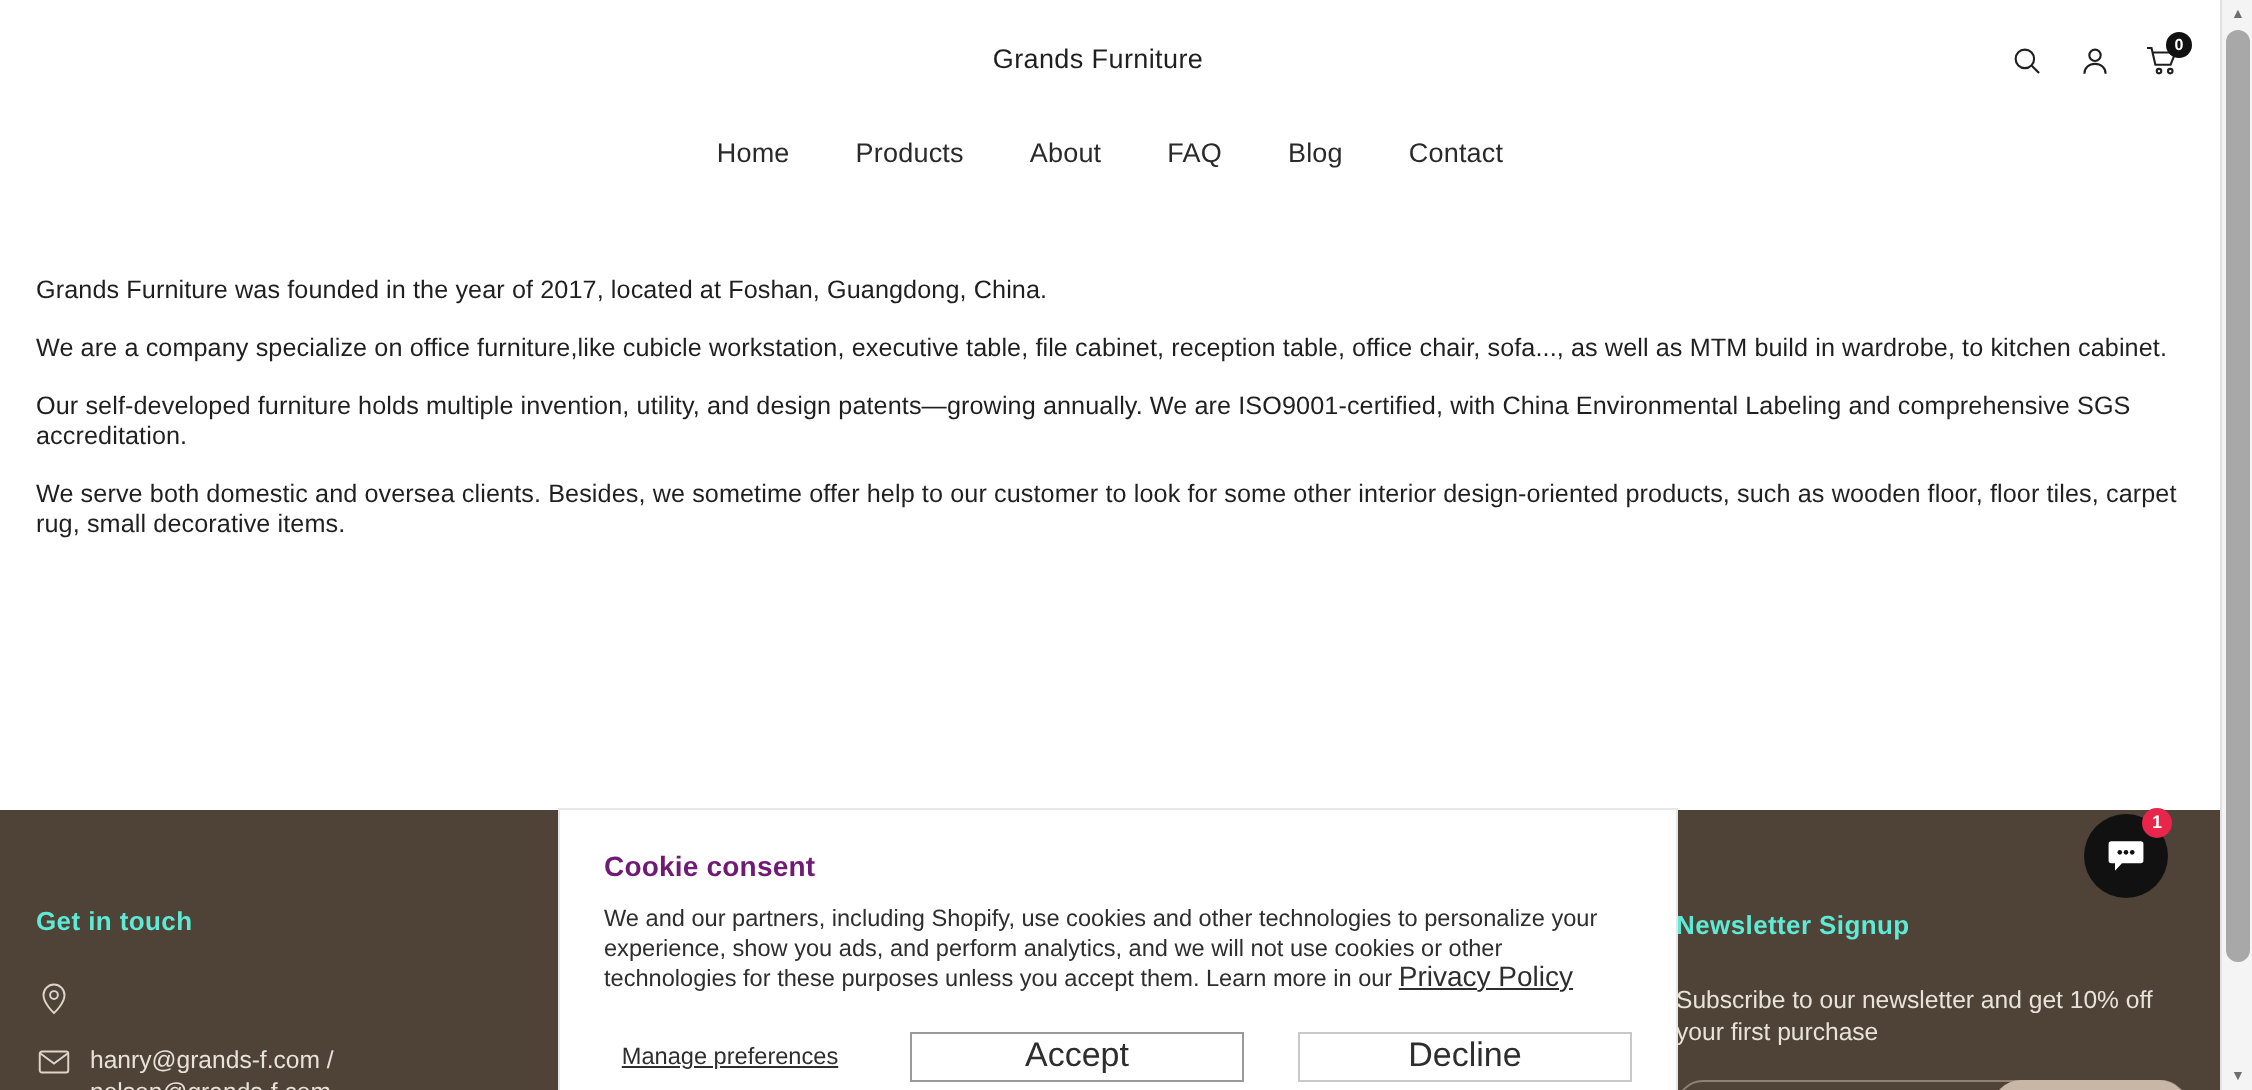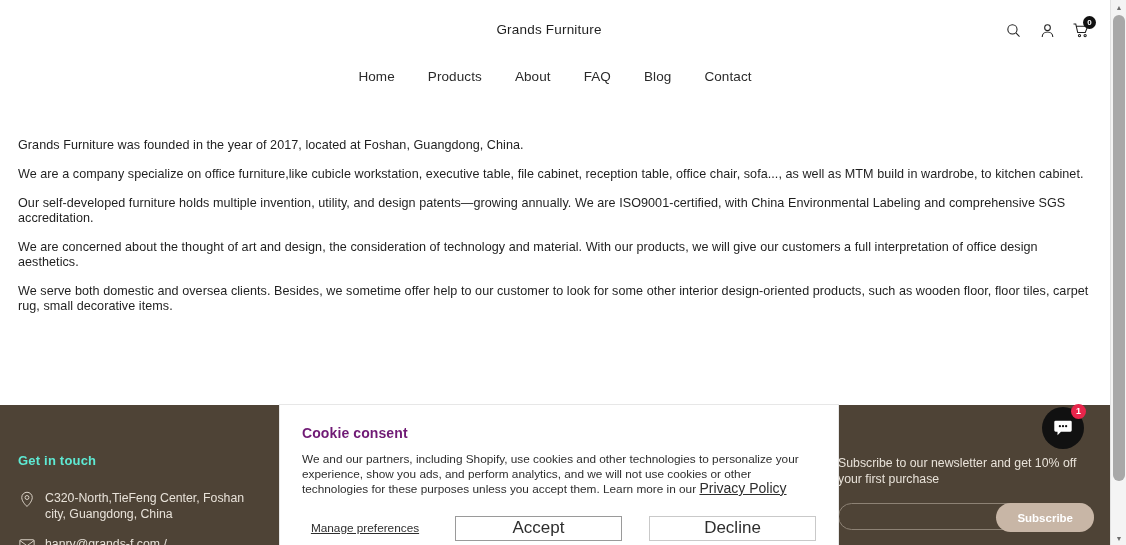--- a/index.html
+++ b/index.html
@@ -332,51 +332,50 @@
     <a class="nav-link" href="#">About</a>
     <a class="nav-link" href="#">FAQ</a>
     <a class="nav-link" href="#">Blog</a>
     <a class="nav-link" href="#">Contact</a>
   </div>
 
   <div class="content">
     <p>Grands Furniture was founded in the year of 2017, located at Foshan, Guangdong, China.</p>
     <p>We are a company specialize on office furniture,like cubicle workstation, executive table, file cabinet, reception table, office chair, sofa..., as well as MTM build in wardrobe, to kitchen cabinet.</p>
     <p>Our self-developed furniture holds multiple invention, utility, and design patents—growing annually. We are ISO9001-certified, with China Environmental Labeling and comprehensive SGS accreditation.</p>
-    <p>We are concerned about the thought of art and design, the consideration of technology and material. With our products, we will give our customers a full interpretation of office design aesthetics.</p>
     <p>We serve both domestic and oversea clients. Besides, we sometime offer help to our customer to look for some other interior design-oriented products, such as wooden floor, floor tiles, carpet rug, small decorative items.</p>
   </div>
 
   <div class="site-footer">
 
     <div class="footer-col">
       <div class="footer-title">Get in touch</div>
 
       <div class="footer-row">
         <span class="ficon">
           <svg width="18" height="18" viewBox="0 0 24 24" fill="none" stroke="currentColor" stroke-width="1.3">
             <path d="M12 22s7-6.2 7-12a7 7 0 10-14 0c0 5.8 7 12 7 12z"></path>
             <circle cx="12" cy="10" r="2.6"></circle>
           </svg>
         </span>
-        <span class="txt">C320-North,TieFeng Center, Foshan city, Guangdong, China</span>
       </div>
 
       <div class="footer-row">
         <span class="ficon">
           <svg width="18" height="18" viewBox="0 0 24 24" fill="none" stroke="currentColor" stroke-width="1.3">
             <rect x="2.5" y="5" width="19" height="14" rx="1.5"></rect>
             <path d="M2.5 6l9.5 7 9.5-7"></path>
           </svg>
         </span>
         <a href="#">hanry@grands-f.com / nelson@grands-f.com</a>
       </div>
     </div>
 
     <div class="footer-col right">
+      <div class="footer-title">Newsletter Signup</div>
       <div class="news-sub">Subscribe to our newsletter and get 10% off your first purchase</div>
 
       <div class="news-form">
 
         <button class="news-btn">Subscribe</button>
       </div>
     </div>
 
   </div>
 

